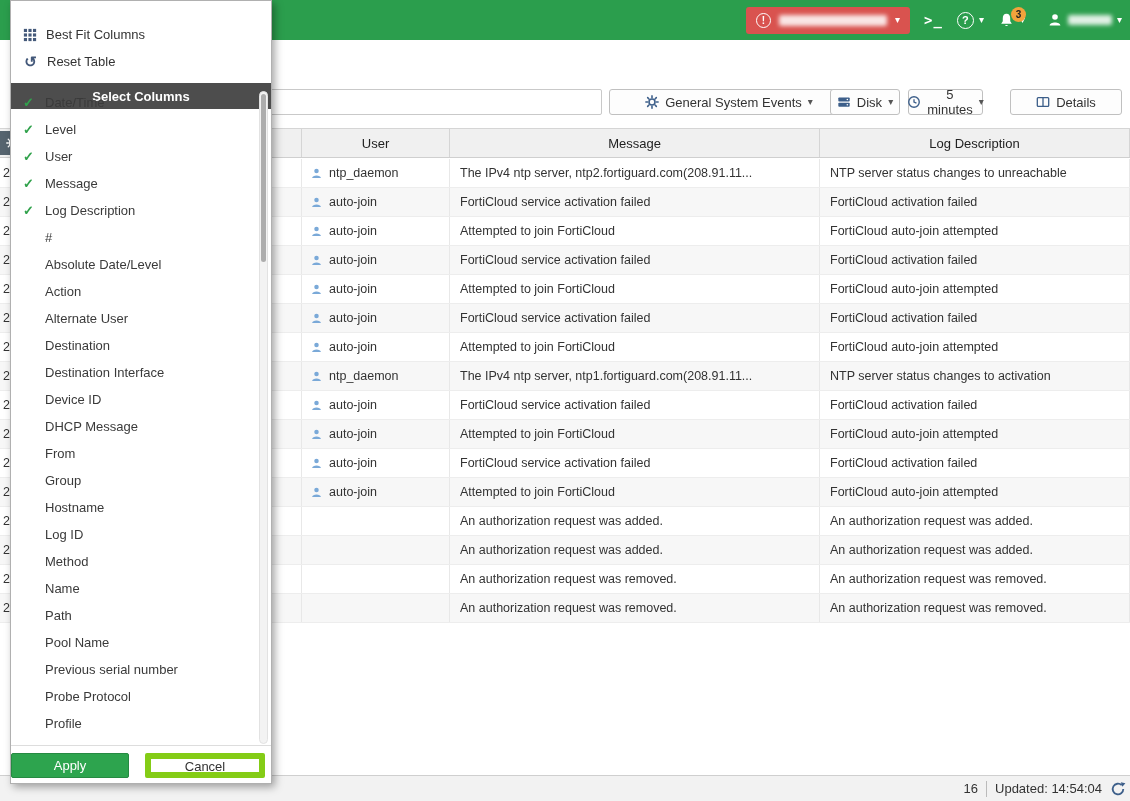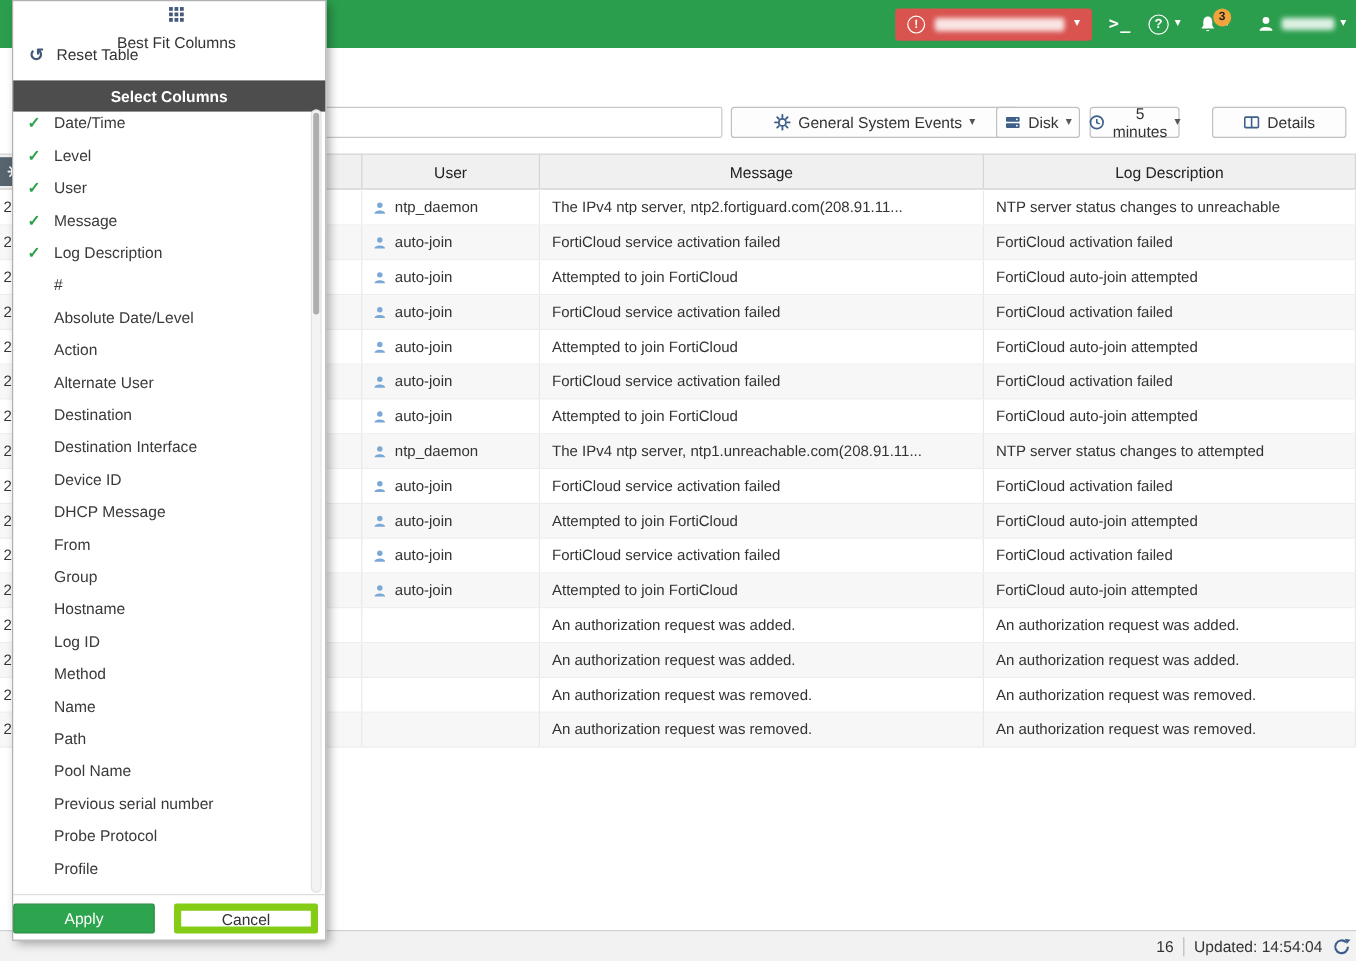--- a/index.html
+++ b/index.html
@@ -285,22 +285,22 @@
         <div class="td level"></div>
         <div class="td user">
           <span class="uic">
             <svg width="13" height="13" viewBox="0 0 16 16" xmlns="http://www.w3.org/2000/svg">
               <circle cx="8" cy="5" r="2.8" fill="#7aa9d8"></circle>
         <path d="M2.6 13.6 C2.6 9.4 13.4 9.4 13.4 13.6 Z" fill="#7aa9d8"></path>
             </svg>
           </span>
           <span>ntp_daemon</span>
         </div>
-        <div class="td msg">The IPv4 ntp server, ntp1.unreachable.com(208.91.11...</div>
-        <div class="td desc">NTP server status changes to attempted</div>
+        <div class="td msg">The IPv4 ntp server, ntp1.fortiguard.com(208.91.11...</div>
+        <div class="td desc">NTP server status changes to activation</div>
       </div>
       <div class="trow odd">
         <div class="td date">2</div>
         <div class="td level"></div>
         <div class="td user">
           <span class="uic">
             <svg width="13" height="13" viewBox="0 0 16 16" xmlns="http://www.w3.org/2000/svg">
               <circle cx="8" cy="5" r="2.8" fill="#7aa9d8"></circle>
         <path d="M2.6 13.6 C2.6 9.4 13.4 9.4 13.4 13.6 Z" fill="#7aa9d8"></path>
             </svg>
@@ -397,21 +397,21 @@
             <line x1="11.5" y1="11.5" x2="12.95" y2="12.95"></line>
         <line x1="11.5" y1="4.5" x2="12.95" y2="3.05"></line>
             <line x1="3.05" y1="12.95" x2="4.5" y2="11.5"></line>
         </g>
           <circle cx="8" cy="8" r="3.4" fill="none" stroke="#ffffff" stroke-width="1.8"></circle>
         </svg>
       </span>
   </button>
 
   <div class="menu">
-    <div class="menu-item" style="margin-top:4px;flex-direction:column;">
+    <div class="menu-item" style="margin-top:20px;">
       <span class="iconbox">
           <svg width="14" height="14" viewBox="0 0 16 16" xmlns="http://www.w3.org/2000/svg">
             <rect x="1" y="1" width="3.6" height="3.6" fill="#44597a"></rect>
             <rect x="6.2" y="1" width="3.6" height="3.6" fill="#44597a"></rect>
             <rect x="11.4" y="1" width="3.6" height="3.6" fill="#44597a"></rect>
         <rect x="1" y="6.2" width="3.6" height="3.6" fill="#44597a"></rect>
             <rect x="6.2" y="6.2" width="3.6" height="3.6" fill="#44597a"></rect>
             <rect x="11.4" y="6.2" width="3.6" height="3.6" fill="#44597a"></rect>
         <rect x="1" y="11.4" width="3.6" height="3.6" fill="#44597a"></rect>
             <rect x="6.2" y="11.4" width="3.6" height="3.6" fill="#44597a"></rect>

